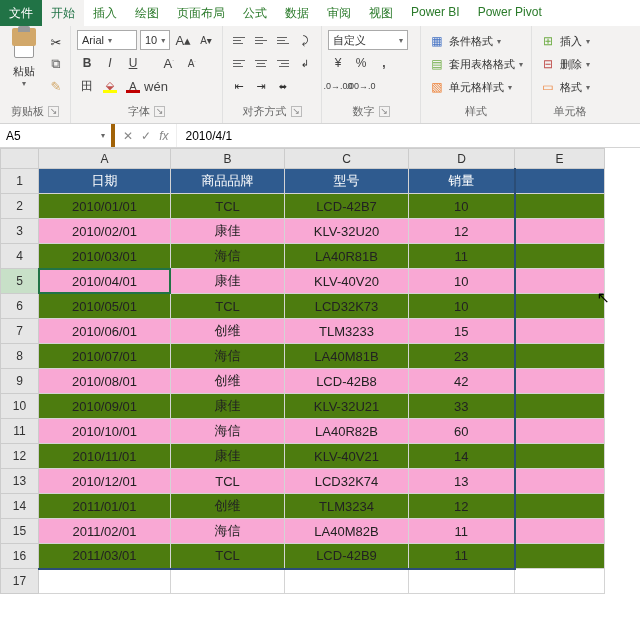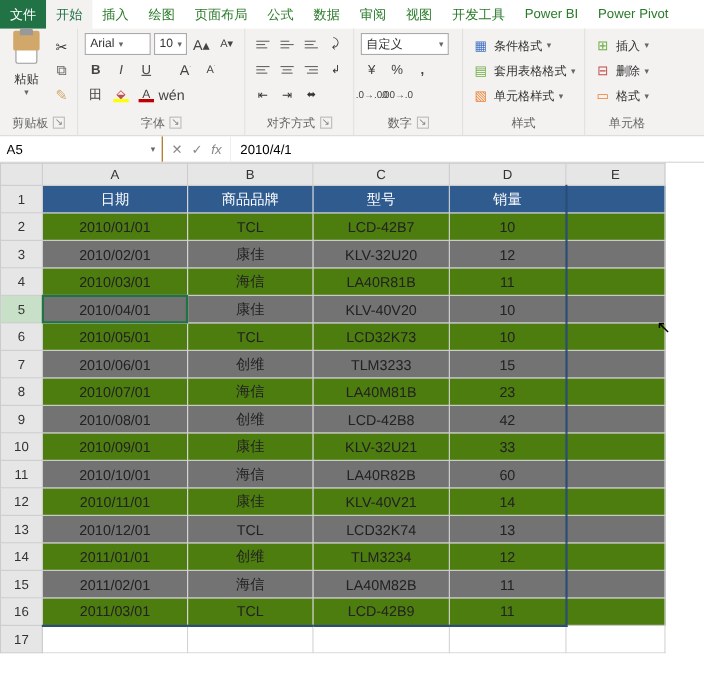--- a/index.html
+++ b/index.html
@@ -49,60 +49,59 @@
 .numfmt{width:80px}
 
 .style-col{display:flex;flex-direction:column;gap:1px;padding:2px;width:102px}
 .style-btn{display:flex;align-items:center;gap:4px;height:22px;padding:0 2px;cursor:pointer;font-size:11px;color:#333}
 .style-btn .ico{width:16px;height:16px;display:inline-flex;align-items:center;justify-content:center;font-size:12px}
 
 .cell-col{display:flex;flex-direction:column;gap:1px;padding:2px;width:68px}
 
 
 .fxbar{display:flex;align-items:center;height:24px;border-bottom:1px solid #d4d4d4;background:#fff}
-.namebox{width:148px;border-right:1px solid #a16207;padding:0 6px;display:flex;align-items:center;height:100%}
+.namebox{width:115px;border-right:4px solid #a16207;padding:0 6px;display:flex;align-items:center;height:100%}
 .namebox input{border:none;outline:none;width:100%;font-size:12px}
 .namebox .dd{font-size:8px;color:#666}
 .fxctl{display:flex;align-items:center;gap:8px;padding:0 8px;color:#888;border-right:1px solid #eee;height:100%}
 .fxctl span{cursor:pointer}
 .fxinput{flex:1;padding:0 8px}
 .fxinput input{border:none;outline:none;width:100%;font-size:12px}
 
 
 .grid-wrap{position:relative}
 .cursor-arrow{position:absolute;right:30px;top:140px;font-size:16px;color:#000;pointer-events:none}
 table.sheet{border-collapse:collapse;table-layout:fixed}
 .corner{width:38px;height:20px;background:#e6e6e6;border:1px solid #ccc}
 th.colh{background:#e6e6e6;border:1px solid #ccc;font-weight:normal;color:#333;height:20px;font-size:12px}
 th.rowh{width:38px;background:#e6e6e6;border:1px solid #ccc;font-weight:normal;color:#333;text-align:center;font-size:12px}
 td.cell{border:1px solid #d4d4d4;height:25px;text-align:center;font-size:13px;color:#222;font-family:Arial,"Microsoft YaHei",sans-serif}
 tr.hdr td.cell{background:#2f5b8f;color:#fff;font-size:13px}
 tr.odd td.cell{background:#4d7c0f}
-tr.even td.cell{background:#737373}
+tr.even td.cell{background:#f9a8d4}
 tr.active th.rowh{background:#c8e0c8}
 td.seledge{position:relative}
 td.seledge::after{content:"";position:absolute;inset:-1px;border:2px solid #217346;pointer-events:none}
 .dataedge-r{border-right:2px solid #2b4d76 !important}
 .dataedge-b{border-bottom:2px solid #2b4d76 !important}
 .wA{width:132px}.wB{width:114px}.wC{width:124px}.wD{width:106px}.wE{width:90px}
 </style>
 </head>
 <body>
 
 <div class="tabs">
   <div class="tab file">文件</div>
   <div class="tab active">开始</div>
   <div class="tab">插入</div>
   <div class="tab">绘图</div>
   <div class="tab">页面布局</div>
   <div class="tab">公式</div>
   <div class="tab">数据</div>
   <div class="tab">审阅</div>
   <div class="tab">视图</div>
-  <div class="tab">开发工具</div>
   <div class="tab">Power BI</div>
   <div class="tab">Power Pivot</div>
 </div>
 
 <div class="ribbon">
 
   <div class="group">
     <div class="group-body">
       <div class="paste-col">
         <div class="paste-icon">

